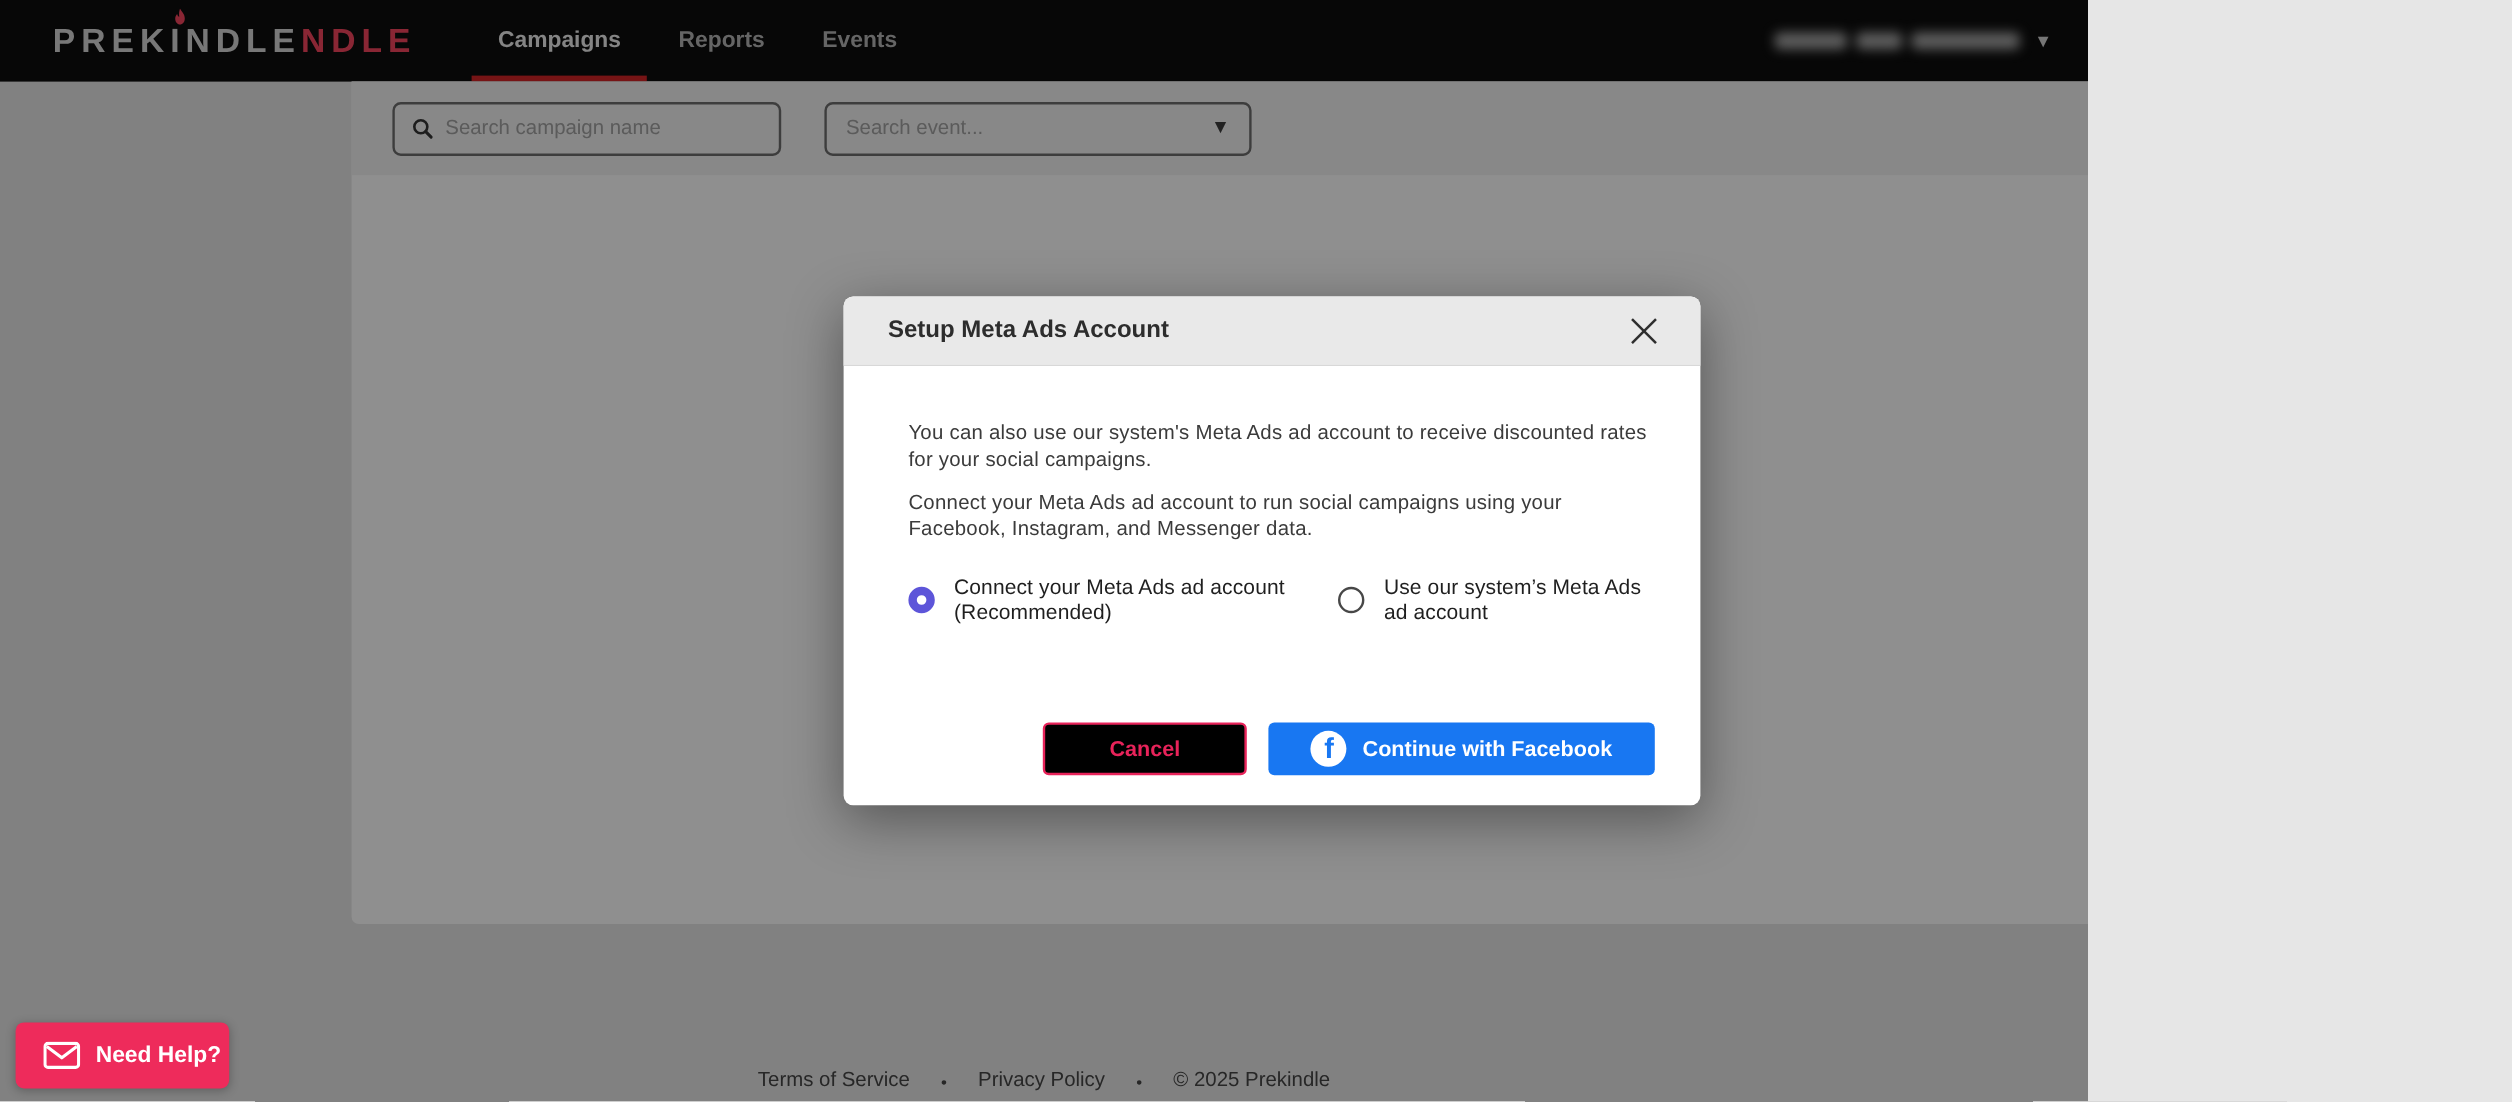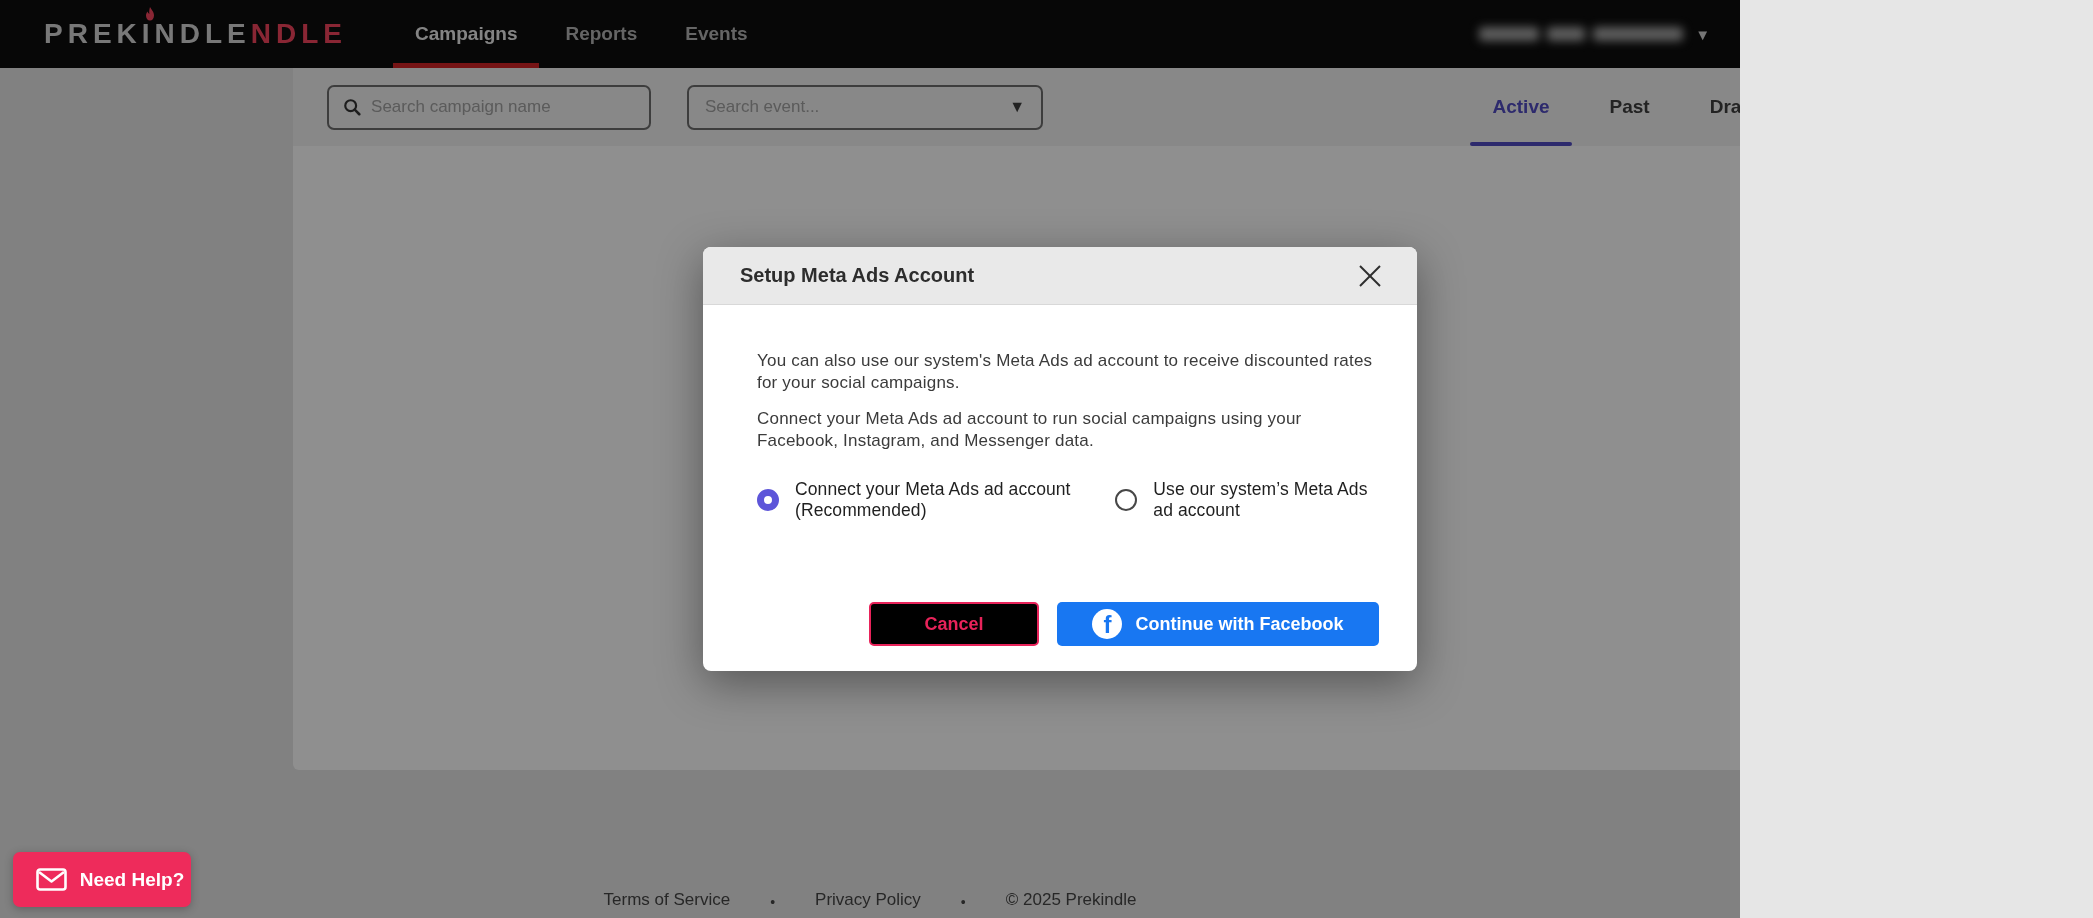--- a/index.html
+++ b/index.html
@@ -53,21 +53,21 @@
 
   .view-toggle { position:relative; margin-left:50px; margin-right:12px; width:205px; height:38px;
          border-radius:19px; background:#514bc2; display:flex; cursor:pointer; }
   .toggle-seg { width:50%; display:flex; align-items:center; justify-content:center;
          font-size:17px; font-weight:700; }
   .toggle-grid { background:#fbfbfb; border-radius:19px; color:#1e1e1e; }
   .toggle-list { color:#ffffff; }
 
   
   .page-footer { position:absolute; left:0; right:0; bottom:8px; display:flex; justify-content:center;
-         align-items:flex-end; gap:40px; font-size:17px; color:#464646; z-index:1; }
+         align-items:flex-end; gap:26px; font-size:17px; color:#464646; z-index:1; }
   .page-footer .sep { font-size:14px; color:#464646; }
   .footer-link { cursor:pointer; }
 
   
   .floating-btn { position:absolute; left:1992px; top:789px; width:58px; height:58px; border-radius:50%;
          background:#c0244c; z-index:1; display:flex; align-items:center; justify-content:center;
          box-shadow:0 3px 8px rgba(0,0,0,0.3); cursor:pointer; }
   .badge { position:absolute; top:-13px; right:-6px; width:28px; height:28px; border-radius:50%;
          background:#f2f2f2; color:#222; font-size:16px; font-weight:700; display:flex;
          align-items:center; justify-content:center; box-shadow:0 1px 4px rgba(0,0,0,0.35); }
@@ -156,32 +156,20 @@
           <line x1="13" y1="13" x2="18" y2="18" stroke="#353535" stroke-width="2.8" stroke-linecap="round"></line>
         </svg>
         <input type="text" placeholder="Search campaign name" style="">
       </div>
 
       <div class="event-box">
         <input type="text" placeholder="Search event..." style="">
         <span class="event-caret">▼</span>
       </div>
 
-      <div class="tab-group">
-        <div class="tab active">
-          <span>Active</span>
-          <span class="tab-underline"></span>
-        </div>
-        <div class="tab">
-          <span>Past</span>
-        </div>
-        <div class="tab">
-          <span>Draft</span>
-        </div>
-      </div>
 
     </div>
     <div></div>
   </section>
 
   <footer class="page-footer">
     <span class="footer-link">Terms of Service</span>
     <span class="sep">•</span>
     <span class="footer-link">Privacy Policy</span>
     <span class="sep">•</span>

